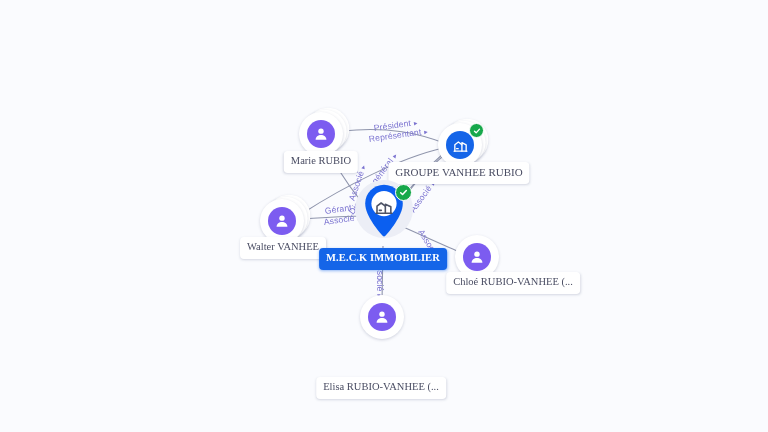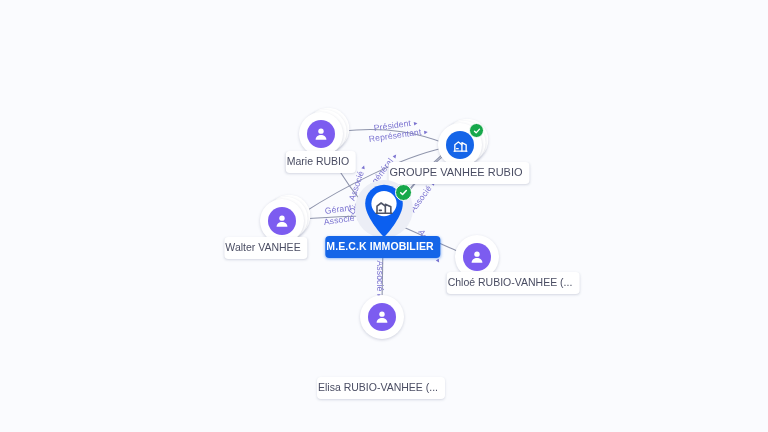--- a/index.html
+++ b/index.html
@@ -143,24 +143,25 @@
   }
 
   
   .label {
     position: absolute;
     transform: translate(-50%, 0);
     background: #ffffff;
     color: #4a4d63;
     font-size: 10.5px;
     line-height: 1;
-    padding: 5px 7px 6px 1px;
+    padding: 5px 7px 6px 7px;
     border-radius: 4px;
     white-space: nowrap;
     box-shadow: 0 1px 2.5px rgba(60,70,110,0.20);
+    font-family: Liberation Serif, serif;
   }
   .label.selected {
     background: #1565e8;
     color: #ffffff;
     font-weight: bold;
     box-shadow: 0 1px 3px rgba(21,101,232,0.45);
     font-size: 10.5px;
     letter-spacing: 0.1px;
   }
   .label.big {
@@ -284,21 +285,21 @@
       <div class="face">
         <div class="avatar">
           <svg width="18" height="18" viewBox="0 0 24 24" fill="#ffffff">
             <circle cx="12" cy="8.2" r="3.6"></circle>
             <path d="M4.8 19.5c0-3.8 3.3-6.2 7.2-6.2s7.2 2.4 7.2 6.2z"></path>
           </svg>
         </div>
       </div>
     </div>
   </div>
-  <div class="label" style="left:266px; top:237px;text-align:right;">Walter VANHEE</div>
+  <div class="label" style="left:283px; top:237px;text-align:right;">Walter VANHEE</div>
 
   <div class="node" style="left:477px; top:257px;">
     <div class="stack">
       <div class="face">
         <div class="avatar">
           <svg width="18" height="18" viewBox="0 0 24 24" fill="#ffffff">
             <circle cx="12" cy="8.2" r="3.6"></circle>
             <path d="M4.8 19.5c0-3.8 3.3-6.2 7.2-6.2s7.2 2.4 7.2 6.2z"></path>
           </svg>
         </div>
@@ -338,15 +339,15 @@
           <path d="M6.4 16h2.4"></path>
         </svg>
       </div>
       <div class="pin-verified">
         <svg width="9" height="9" viewBox="0 0 24 24" fill="none" stroke="#ffffff" stroke-width="4" stroke-linecap="round" stroke-linejoin="round">
           <path d="M4.5 12.5l5 5 10-11"></path>
         </svg>
       </div>
     </div>
   </div>
-  <div class="label selected" style="left:383px; top:236px;">M.E.C.K IMMOBILIER</div>
+  <div class="label selected" style="left:383px; top:248px;">M.E.C.K IMMOBILIER</div>
 
 </div>
 
 </body></html>

